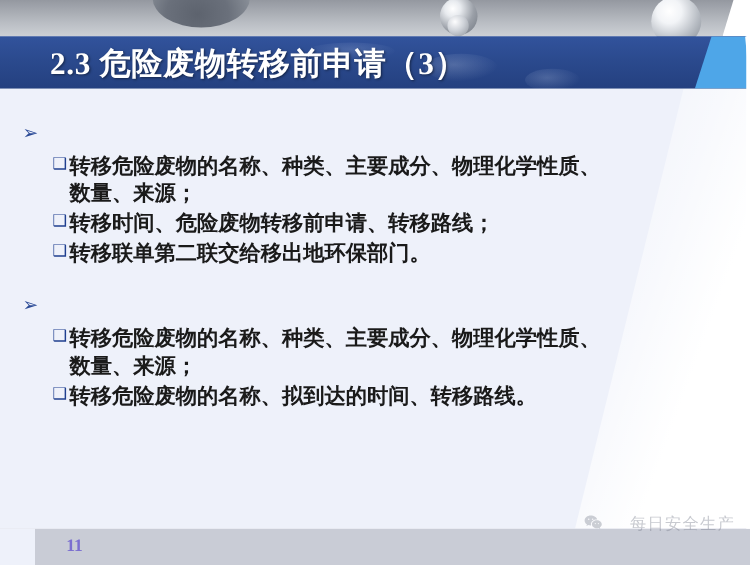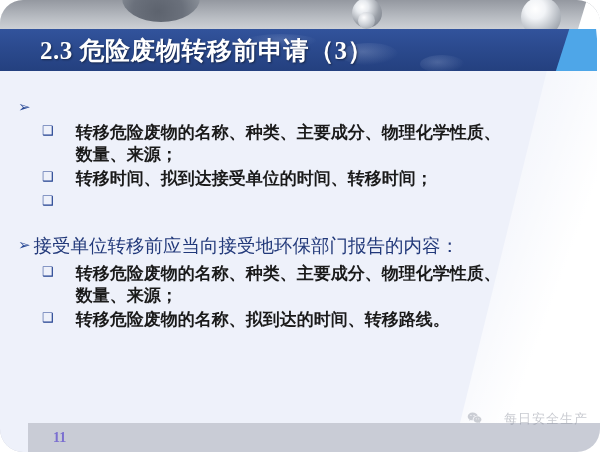--- a/index.html
+++ b/index.html
@@ -1,21 +1,21 @@
 <!DOCTYPE html>
 <html><head>
 <meta charset="utf-8">
 <style>
   html,body{margin:0;padding:0;}
   body{
     width:600px;height:452px;overflow:hidden;
     font-family:"Liberation Serif","DejaVu Serif",serif;
     background:#ffffff;
   }
-  .slide{position:relative;width:600px;height:452px;overflow:hidden;background:#ffffff;border-radius:23px;}
+  .slide{position:relative;width:600px;height:452px;overflow:hidden;background:#ffffff;}
 
   
   .topband{
     position:absolute;left:0;top:0;width:600px;height:29px;
     background:linear-gradient(180deg,#9498a0 0%,#a9adb4 35%,#b9bdc3 62%,#cdd0d5 100%);
   }
   .topband-right{
     position:absolute;right:0;top:0;width:22px;height:29px;background:#ffffff;
     clip-path:polygon(40% 0,100% 0,100% 100%,0 100%);
   }
@@ -75,21 +75,21 @@
 
   .lvl1{display:flex;align-items:flex-start;color:#22397a;font-size:18.5px;
         line-height:1.28;white-space:nowrap;}
   .lvl1 .mk{color:#2a4a96;font-size:15px;margin-right:3px;line-height:1.38;flex:0 0 auto;}
   .lvl1 .tx{font-weight:normal;}
 
   .sub{margin-top:4px;margin-left:24px;}
   .lvl2{display:flex;align-items:flex-start;color:#1a1a1a;font-size:17px;
         line-height:1.3;margin-bottom:2px;}
   .lvl2 .mk{color:#1f3f8f;font-size:13px;margin-right:2px;line-height:1.42;flex:0 0 auto;}
-  .lvl2 .tx{font-weight:bold;margin-left:20px;}
+  .lvl2 .tx{font-weight:bold;}
   .lvl2 .tx .cont{display:block;text-indent:0;}
 
   
   .footer{
     position:absolute;left:0;top:423px;width:600px;height:29px;
     background:#c9ccd6;
   }
   .footer-left{position:absolute;left:0;top:0;width:28px;height:29px;background:#eef1fa;}
   .pagenum{
     position:absolute;left:53px;top:423px;height:29px;display:flex;align-items:center;
@@ -137,32 +137,32 @@
         <div class="sub">
           <div class="lvl2">
             <span class="mk">❑</span>
             <span class="tx">
               <span class="cont">转移危险废物的名称、种类、主要成分、物理化学性质、</span>
               <span class="cont">数量、来源；</span>
             </span>
           </div>
           <div class="lvl2">
             <span class="mk">❑</span>
-            <span class="tx">转移时间、拟到达接受单位的时间、转移时间；</span>
+            <span class="tx">转移时间、危险废物转移前申请、转移路线；</span>
           </div>
           <div class="lvl2">
             <span class="mk">❑</span>
+            <span class="tx">转移联单第二联交给移出地环保部门。</span>
           </div>
         </div>
       </div>
 
       <div class="group group2">
         <div class="lvl1">
           <span class="mk">➢</span>
-          <span class="tx">接受单位转移前应当向接受地环保部门报告的内容：</span>
         </div>
         <div class="sub">
           <div class="lvl2">
             <span class="mk">❑</span>
             <span class="tx">
               <span class="cont">转移危险废物的名称、种类、主要成分、物理化学性质、</span>
               <span class="cont">数量、来源；</span>
             </span>
           </div>
           <div class="lvl2">

